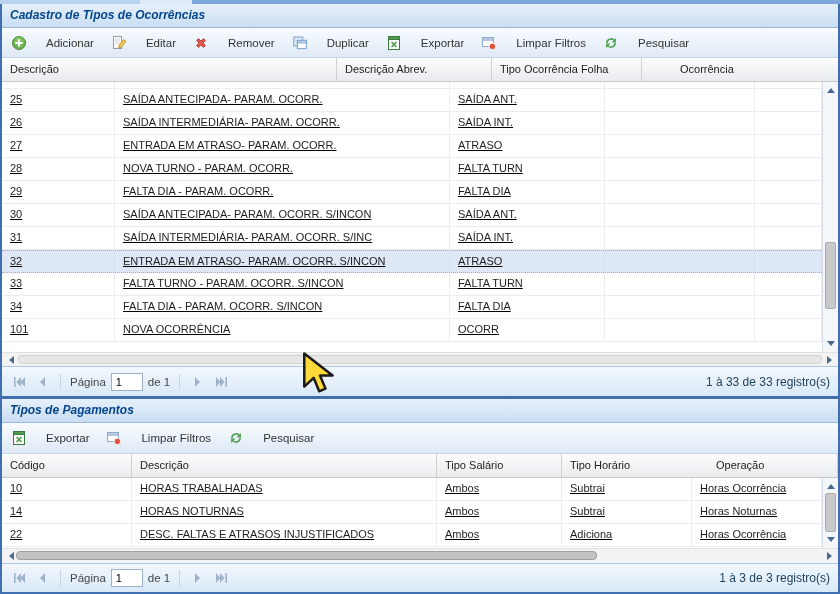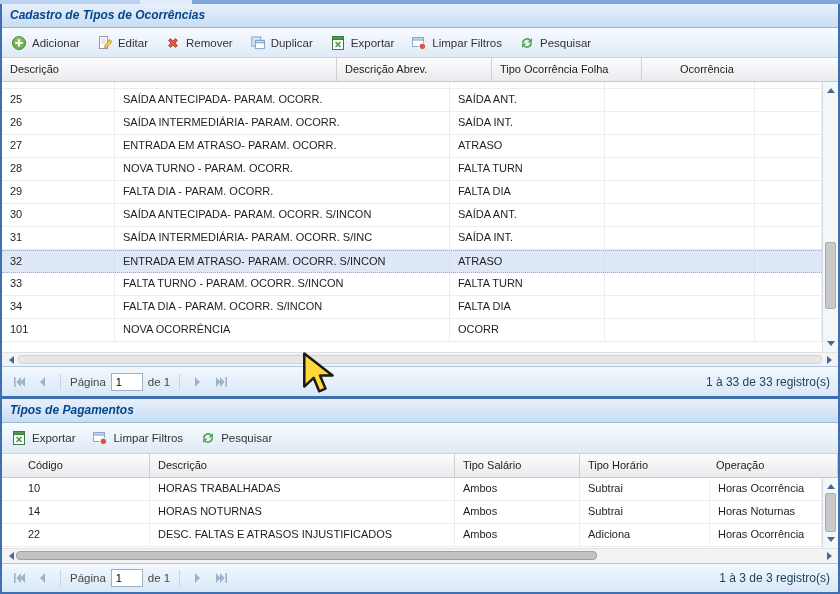--- a/index.html
+++ b/index.html
@@ -19,42 +19,42 @@
     background:linear-gradient(#e7f0fb,#c9ddf3);
     border-bottom:1px solid #98b7dc;
     color:#04468c; font-weight:bold; font-size:12px;font-style:italic;
   }
   .toolbar {
     flex:none; display:flex; align-items:center; gap:17px; padding:0 9px;
     background:linear-gradient(#f7fbfe,#dfeaf6);
     border-bottom:1px solid #c3d5ea;
   }
   .toolbar.t1 { height:30px; } .toolbar.t2 { height:31px; }
-  .tbtn { display:flex; align-items:center; gap:5px; height:22px; cursor:default; }
+  .tbtn { display:flex; align-items:center; gap:19px; height:22px; cursor:default; }
   .tbtn .ticon { width:16px; height:16px; display:inline-block; }
   .tbtn .ticon svg { display:block; }
   .tbtn .tlabel { font-size:11.5px; color:#333; }
 
   .ghead { flex:none; display:flex; background:linear-gradient(#fcfcfc,#e9ebee); border-bottom:1px solid #c9c9c9; }
   .ghead.h1 { height:24px; } .ghead.h2 { height:24px; }
   .hcell {
     height:100%; line-height:23px; padding:0 8px; font-size:11px; color:#222;
     border-right:1px solid #cfcfcf; white-space:nowrap; overflow:hidden;
     background:linear-gradient(#fcfcfc,#e9ebee); display:flex; align-items:center; gap:4px;
   }
   .hcell.sorted { background:linear-gradient(#e2eefb,#cfe2f6); }
   .sort-arrow { width:0; height:0; border-left:4px solid transparent; border-right:4px solid transparent; border-bottom:5px solid #86a3c8; display:inline-block; }
   .g1-c0{width:113px;} .g1-c1{width:335px;} .g1-c2{width:155px;} .g1-c3{width:150px;} .g1-c4{flex:1; border-right:none;}
-  .g2-c0{width:130px;margin-left:18px;} .g2-c1{width:305px;} .g2-c2{width:125px;} .g2-c3{width:130px;} .g2-c4{flex:1; border-right:none;}
+  .g2-c0{width:130px;} .g2-c1{width:305px;} .g2-c2{width:125px;} .g2-c3{width:130px;} .g2-c4{flex:1; border-right:none;}
   .hc-pad-far { padding-left:38px; }
 
   .gbody { position:relative; background:#fff; overflow:hidden; }
   .gbody.b1 { height:270px; flex:none; }
   .gbody.b2 { height:70px; flex:none; }
-  .rows { margin-right:16px; overflow:hidden; }
+  .rows { margin-right:16px; overflow:hidden;text-decoration:underline; }
   .row { display:flex; height:23px; border-bottom:1px solid #ededed; background:#fff; }
   .row.partial { margin-top:-16px; }
   .row.selected { background:#dfe8f6; border-top:1px dotted #8fb0d8; border-bottom:1px dotted #8fb0d8; }
   .cell {
     height:100%; padding:4px 8px 0 8px; font-size:11px; color:#1e1e1e;
     border-right:1px solid #ededed; white-space:nowrap; overflow:hidden;
   }
   .row.selected .cell { border-right-color:#d3e0f2; }
 
   .vscroll { position:absolute; top:0; right:0; bottom:0; width:16px; background:#f4f7fa; border-left:1px solid #d6dfe9; }

